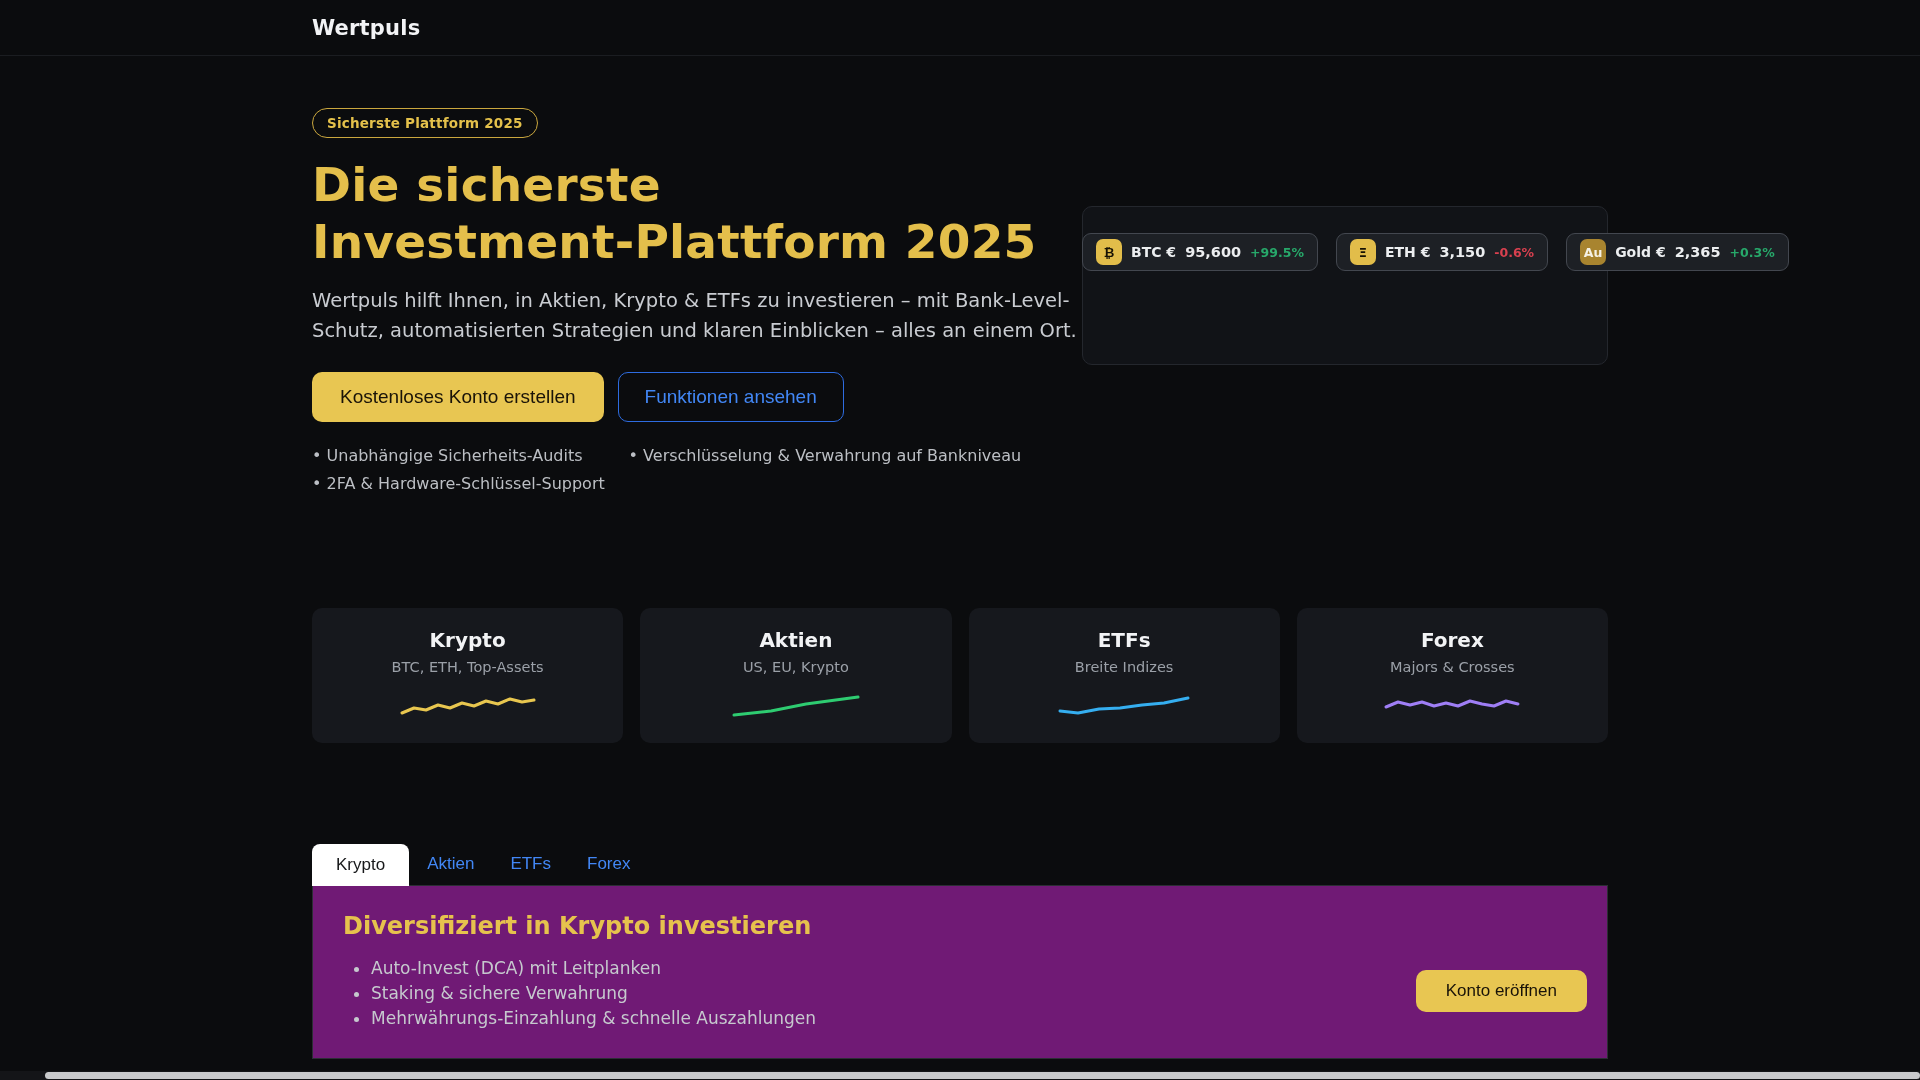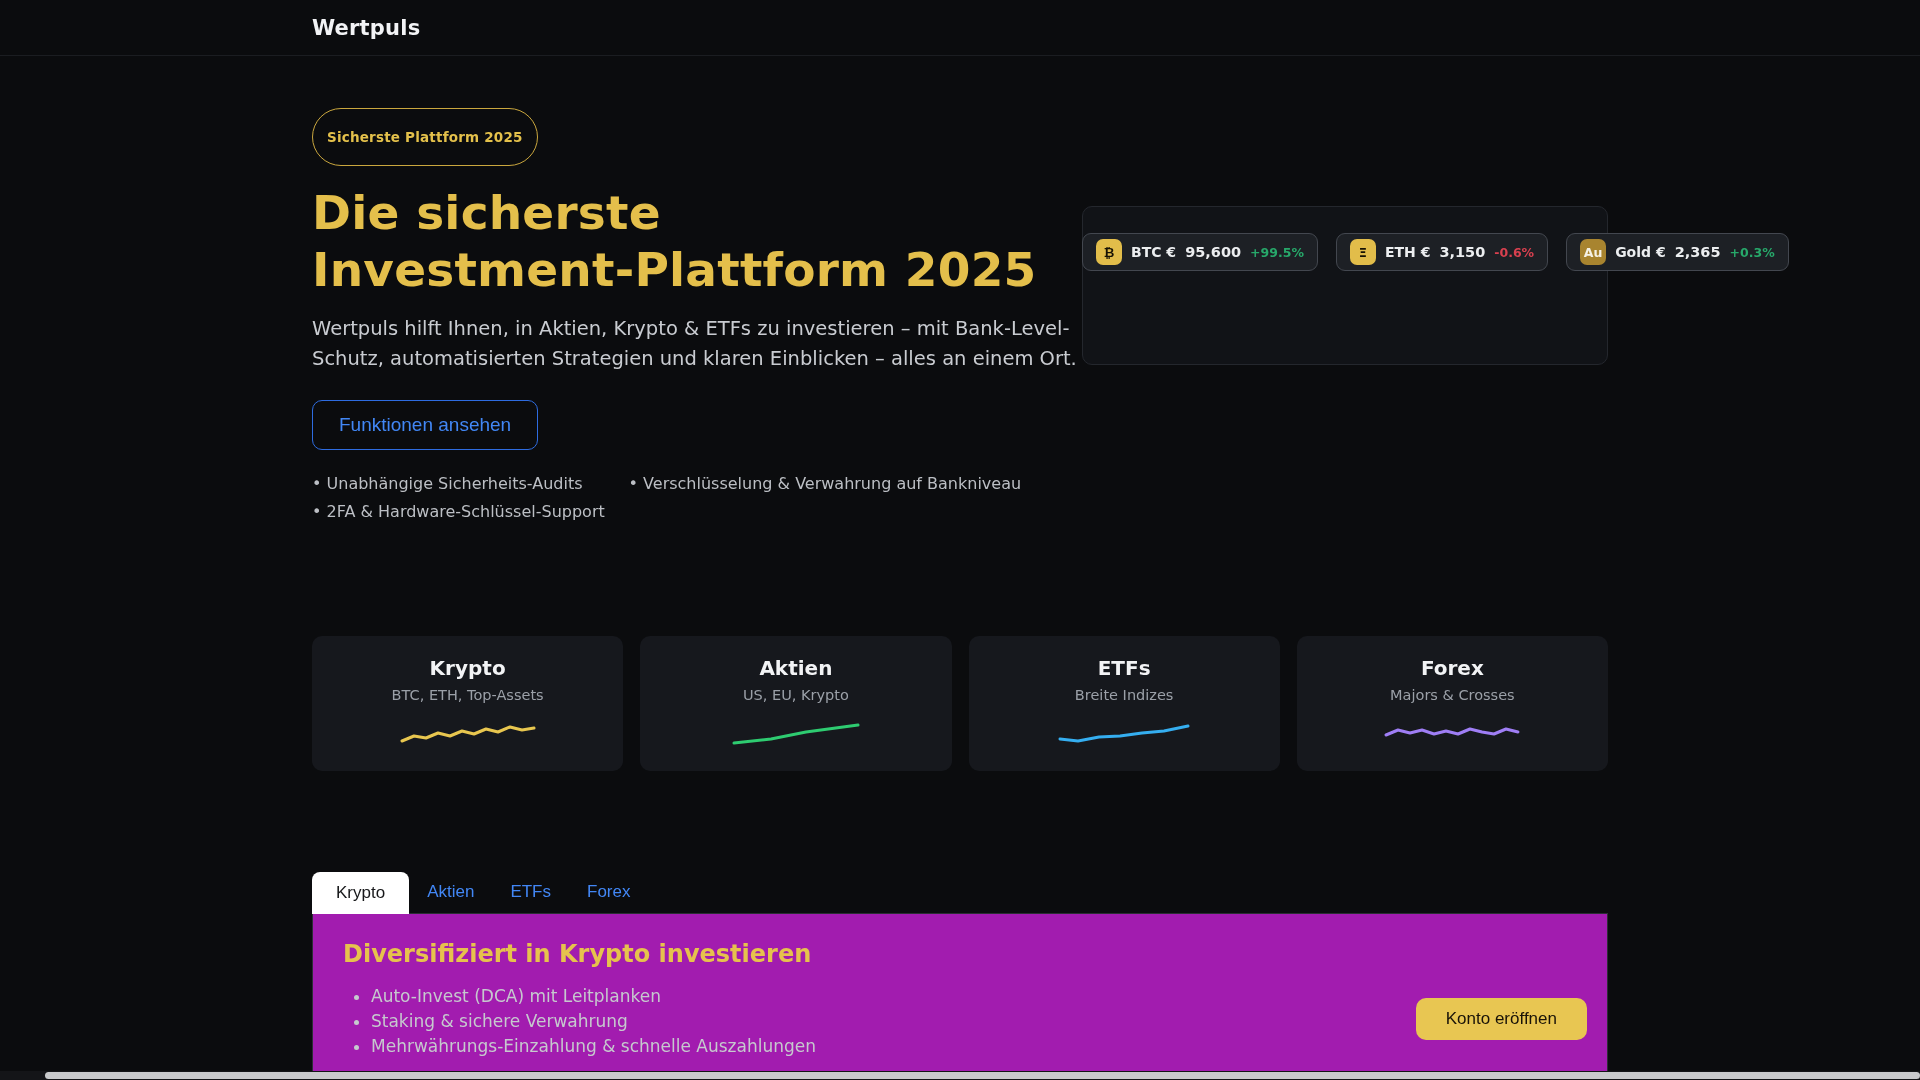--- a/index.html
+++ b/index.html
@@ -30,21 +30,21 @@
     font-size:17px; font-weight:500;
     padding:10px 20px; border:none; border-radius:8px; cursor:pointer;
   }
 
   
   .hero { position:relative; }
   .hero-badge {
     display:inline-block; margin-top:52px;
     border:1px solid #caa73e; border-radius:999px;
     color:#e4c14b; font-size:13.5px; font-weight:700;
-    padding:20px 14px; letter-spacing:.2px;
+    padding:6px 14px; letter-spacing:.2px;
   }
   .hero h1 {
     margin-top:18px;
     font-size:47px; line-height:57px; font-weight:700;
     color:#e4bf4b; letter-spacing:.2px;
     max-width:820px;
   }
   .hero-desc {
     margin-top:16px;
     font-size:19.5px; line-height:30px;
@@ -116,21 +116,21 @@
     padding:11px 18px; cursor:pointer; border-radius:8px 8px 0 0;
     background:transparent; border:none;
   }
   .tab.active {
     background:#ffffff; color:#17181a;
     padding:11px 24px; margin-bottom:-1px;
   }
   .tab-panel {
     position:relative;
     border:1px solid #2b2e34;
-    background:#a21caf;
+    background:#701a75;
     height:174px;
     padding:26px 30px;
   }
   .tab-panel h2 { font-size:24px; font-weight:700; color:#e6c24d; }
   .tab-panel ul { margin-top:16px; padding-left:28px; }
   .tab-panel li { font-size:17px; color:#c6c9ce; line-height:24px; margin-top:1px; }
   .btn-open {
     position:absolute; top:84px; right:20px;
     background:#e8c652; color:#191308;
     font-size:17px; padding:11px 30px;
@@ -162,20 +162,21 @@
     <span class="hero-badge">Sicherste Plattform 2025</span>
 
     <h1>
       <span>Die sicherste</span><br>
       <span>Investment-Plattform 2025</span>
     </h1>
 
     <p class="hero-desc">Wertpuls hilft Ihnen, in Aktien, Krypto &amp; ETFs zu investieren – mit Bank-Level-Schutz, automatisierten Strategien und klaren Einblicken – alles an einem Ort.</p>
 
     <div class="cta-row">
+      <button class="btn-primary">Kostenloses Konto erstellen</button>
       <button class="btn-secondary">Funktionen ansehen</button>
     </div>
 
     <ul class="hero-bullets">
       <li>Unabhängige Sicherheits-Audits</li>
       <li>Verschlüsselung &amp; Verwahrung auf Bankniveau</li>
       <li>2FA &amp; Hardware-Schlüssel-Support</li>
     </ul>
 
     

